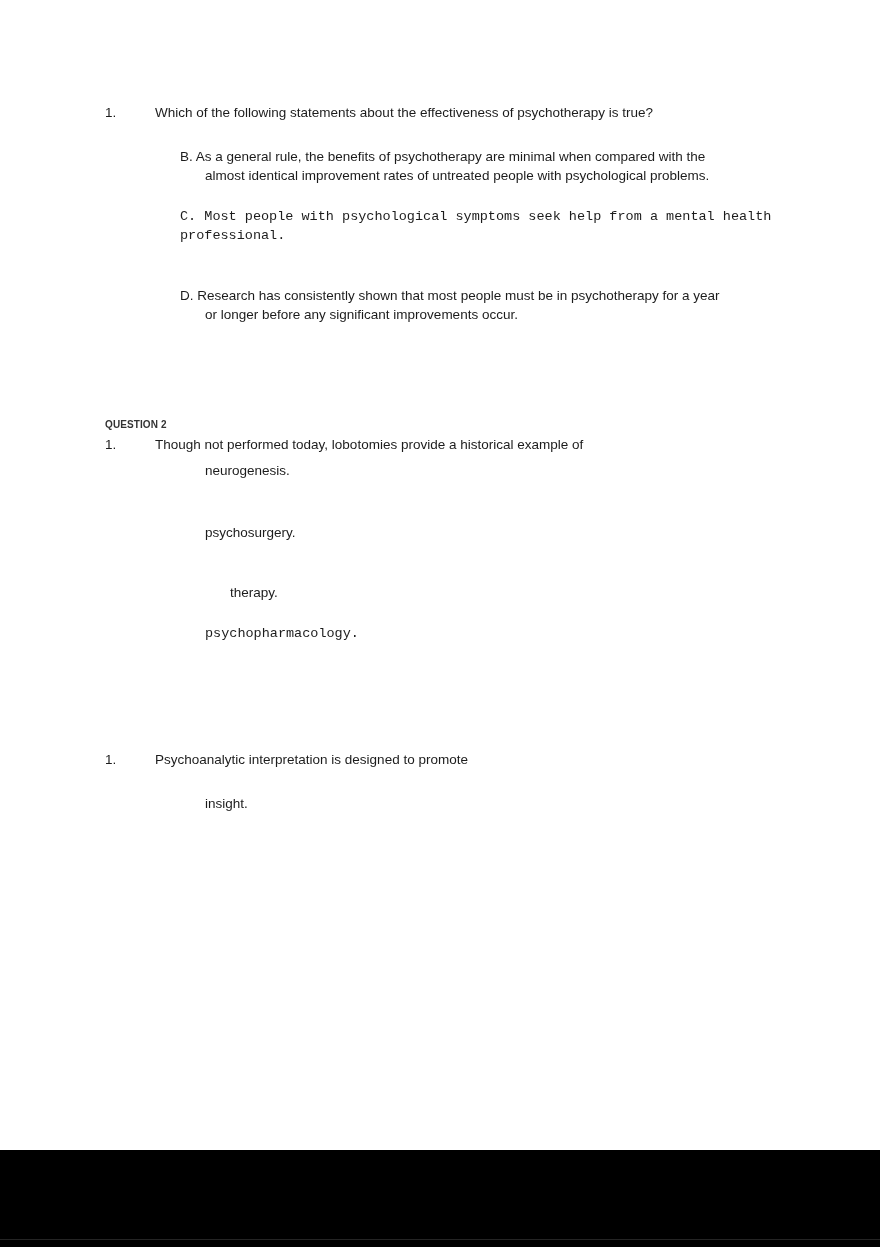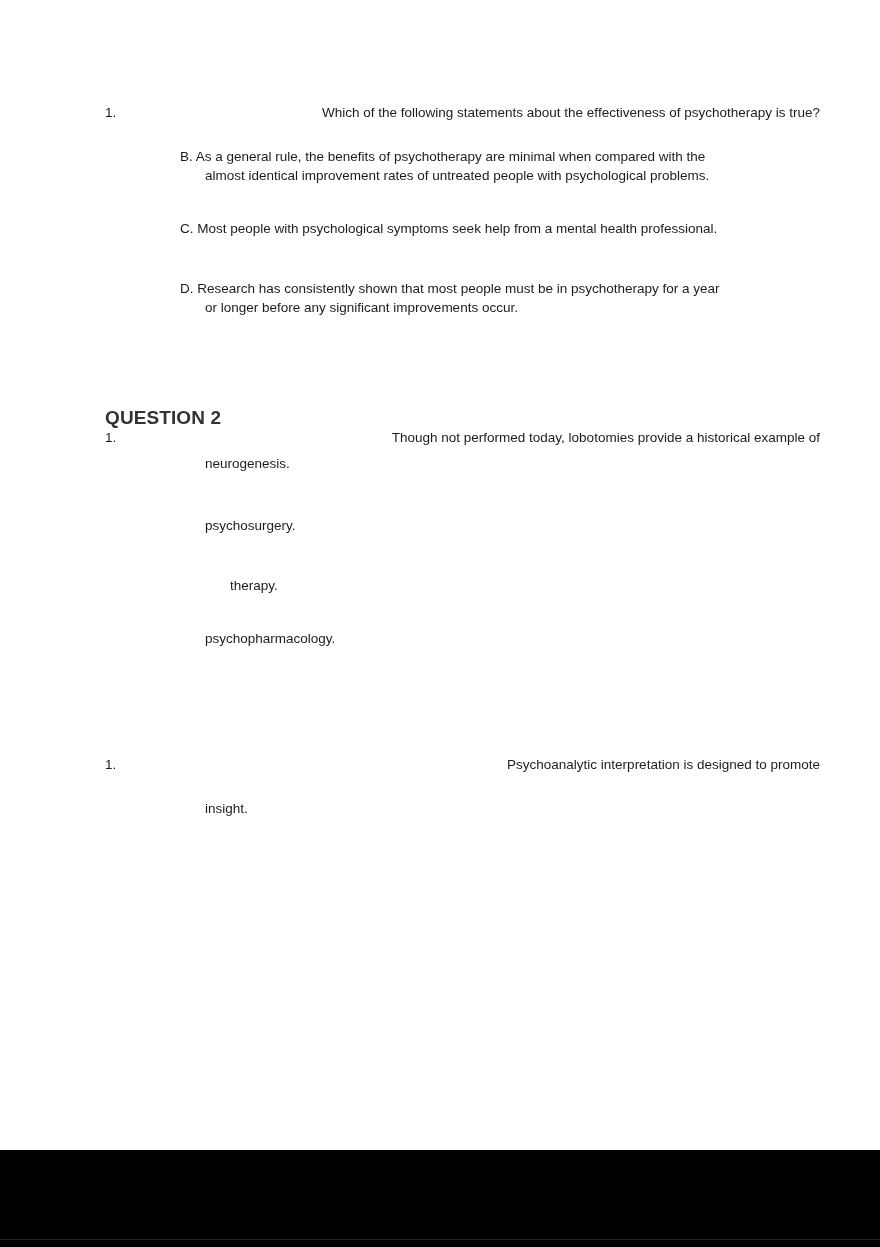--- a/index.html
+++ b/index.html
@@ -12,40 +12,40 @@
     height: 1247px;
     background: #ffffff;
     overflow: hidden;
     font-size: 13.5px;
     line-height: 19px;
     color: #1c1c1c;
   }
 
   .q-row { display: flex; padding-left: 105px; }
   .q-num { width: 50px; flex: 0 0 50px; }
-  .q-text { flex: 1; padding-right: 60px; text-align: right; }
+  .q-text { flex: 1; padding-right: 60px; }
 
   .heading {
     padding-left: 105px;
     font-weight: 700;
-    font-size: 19px;
+    font-size: 10px;
     line-height: 20px;
     color: #333333;
     letter-spacing: 0.1px;
   }
 
   .opts-q1 { margin-left: 180px; margin-right: 80px; }
   .opts-sub { margin-left: 205px; margin-right: 80px; }
   .wrap-line { padding-left: 25px; }
 
   .pt103 { padding-top: 103px; }
   .mt7  { margin-top: 7px; }
   .mt14 { margin-top: 14px; }
   .mt25 { margin-top: 25px; }
-  .mt26 { margin-top: 34px; }
+  .mt26 { margin-top: 22px; font-family: Liberation Mono, monospace; }
   .mt41 { margin-top: 41px; }
   .mt43 { margin-top: 43px; }
   .mt91 { margin-top: 91px; }
   .mt107 { margin-top: 107px; }
 
   .footer-bar {
     position: absolute;
     left: 0; right: 0;
     top: 1150px; bottom: 0;
     background: #000000;

